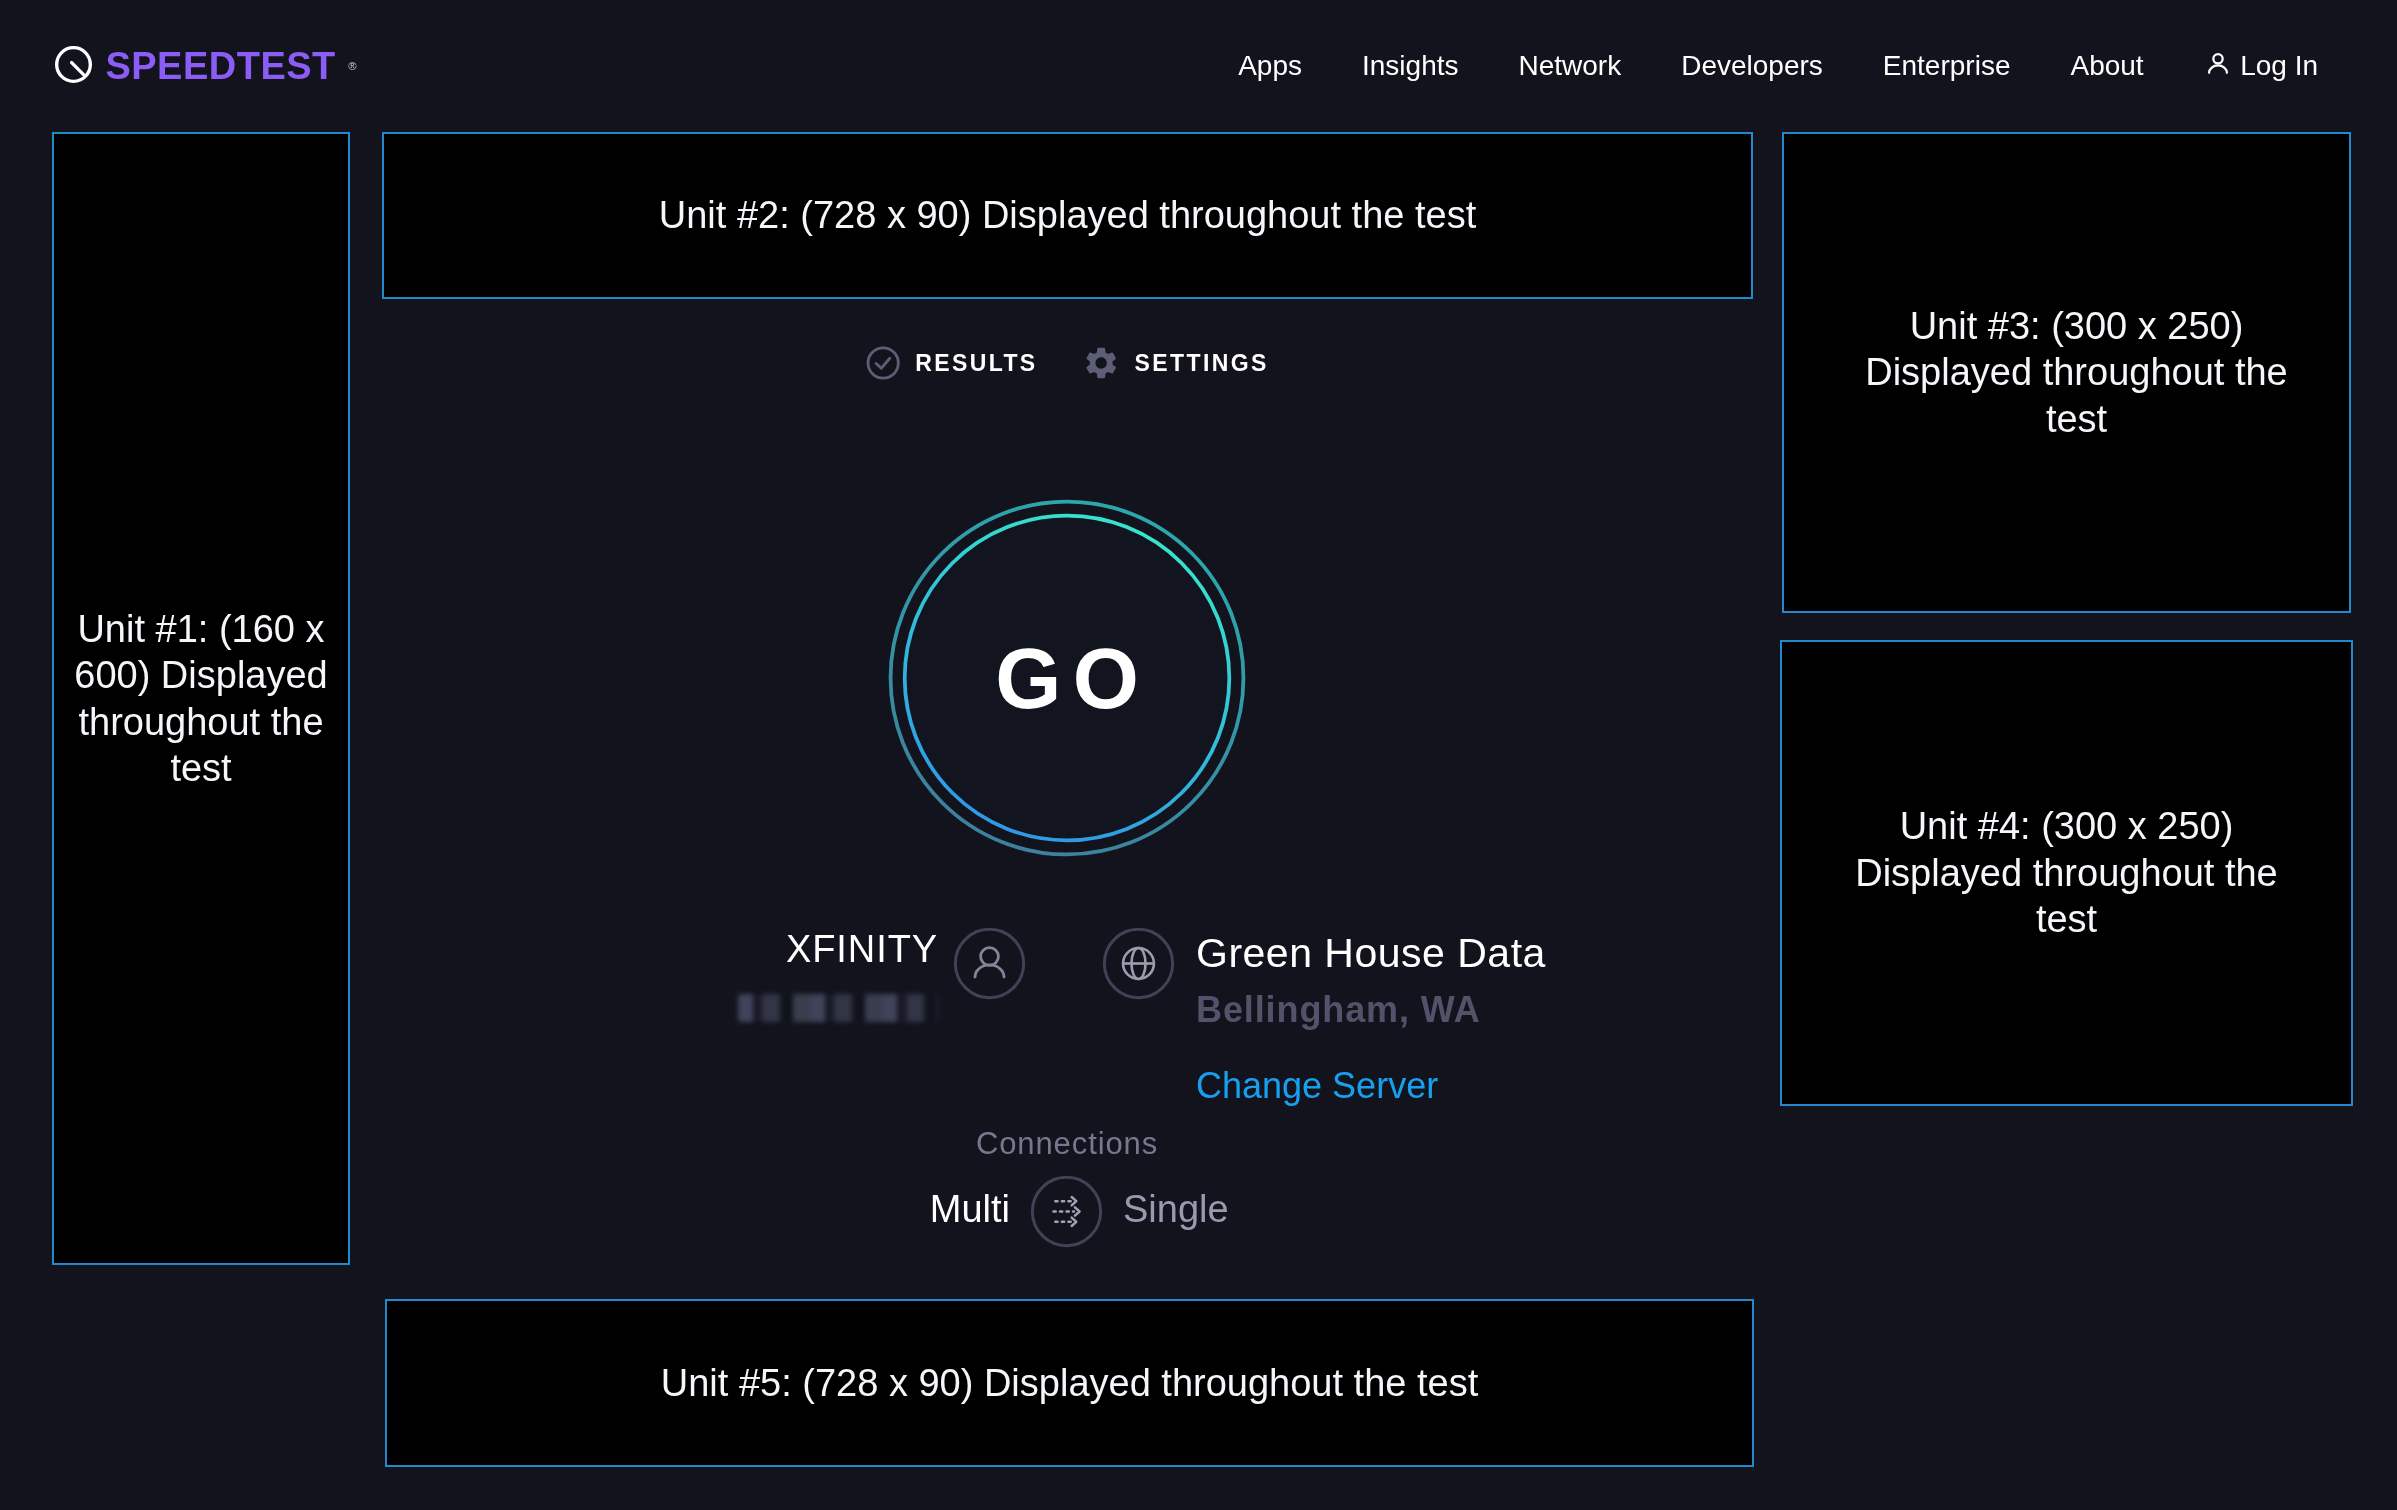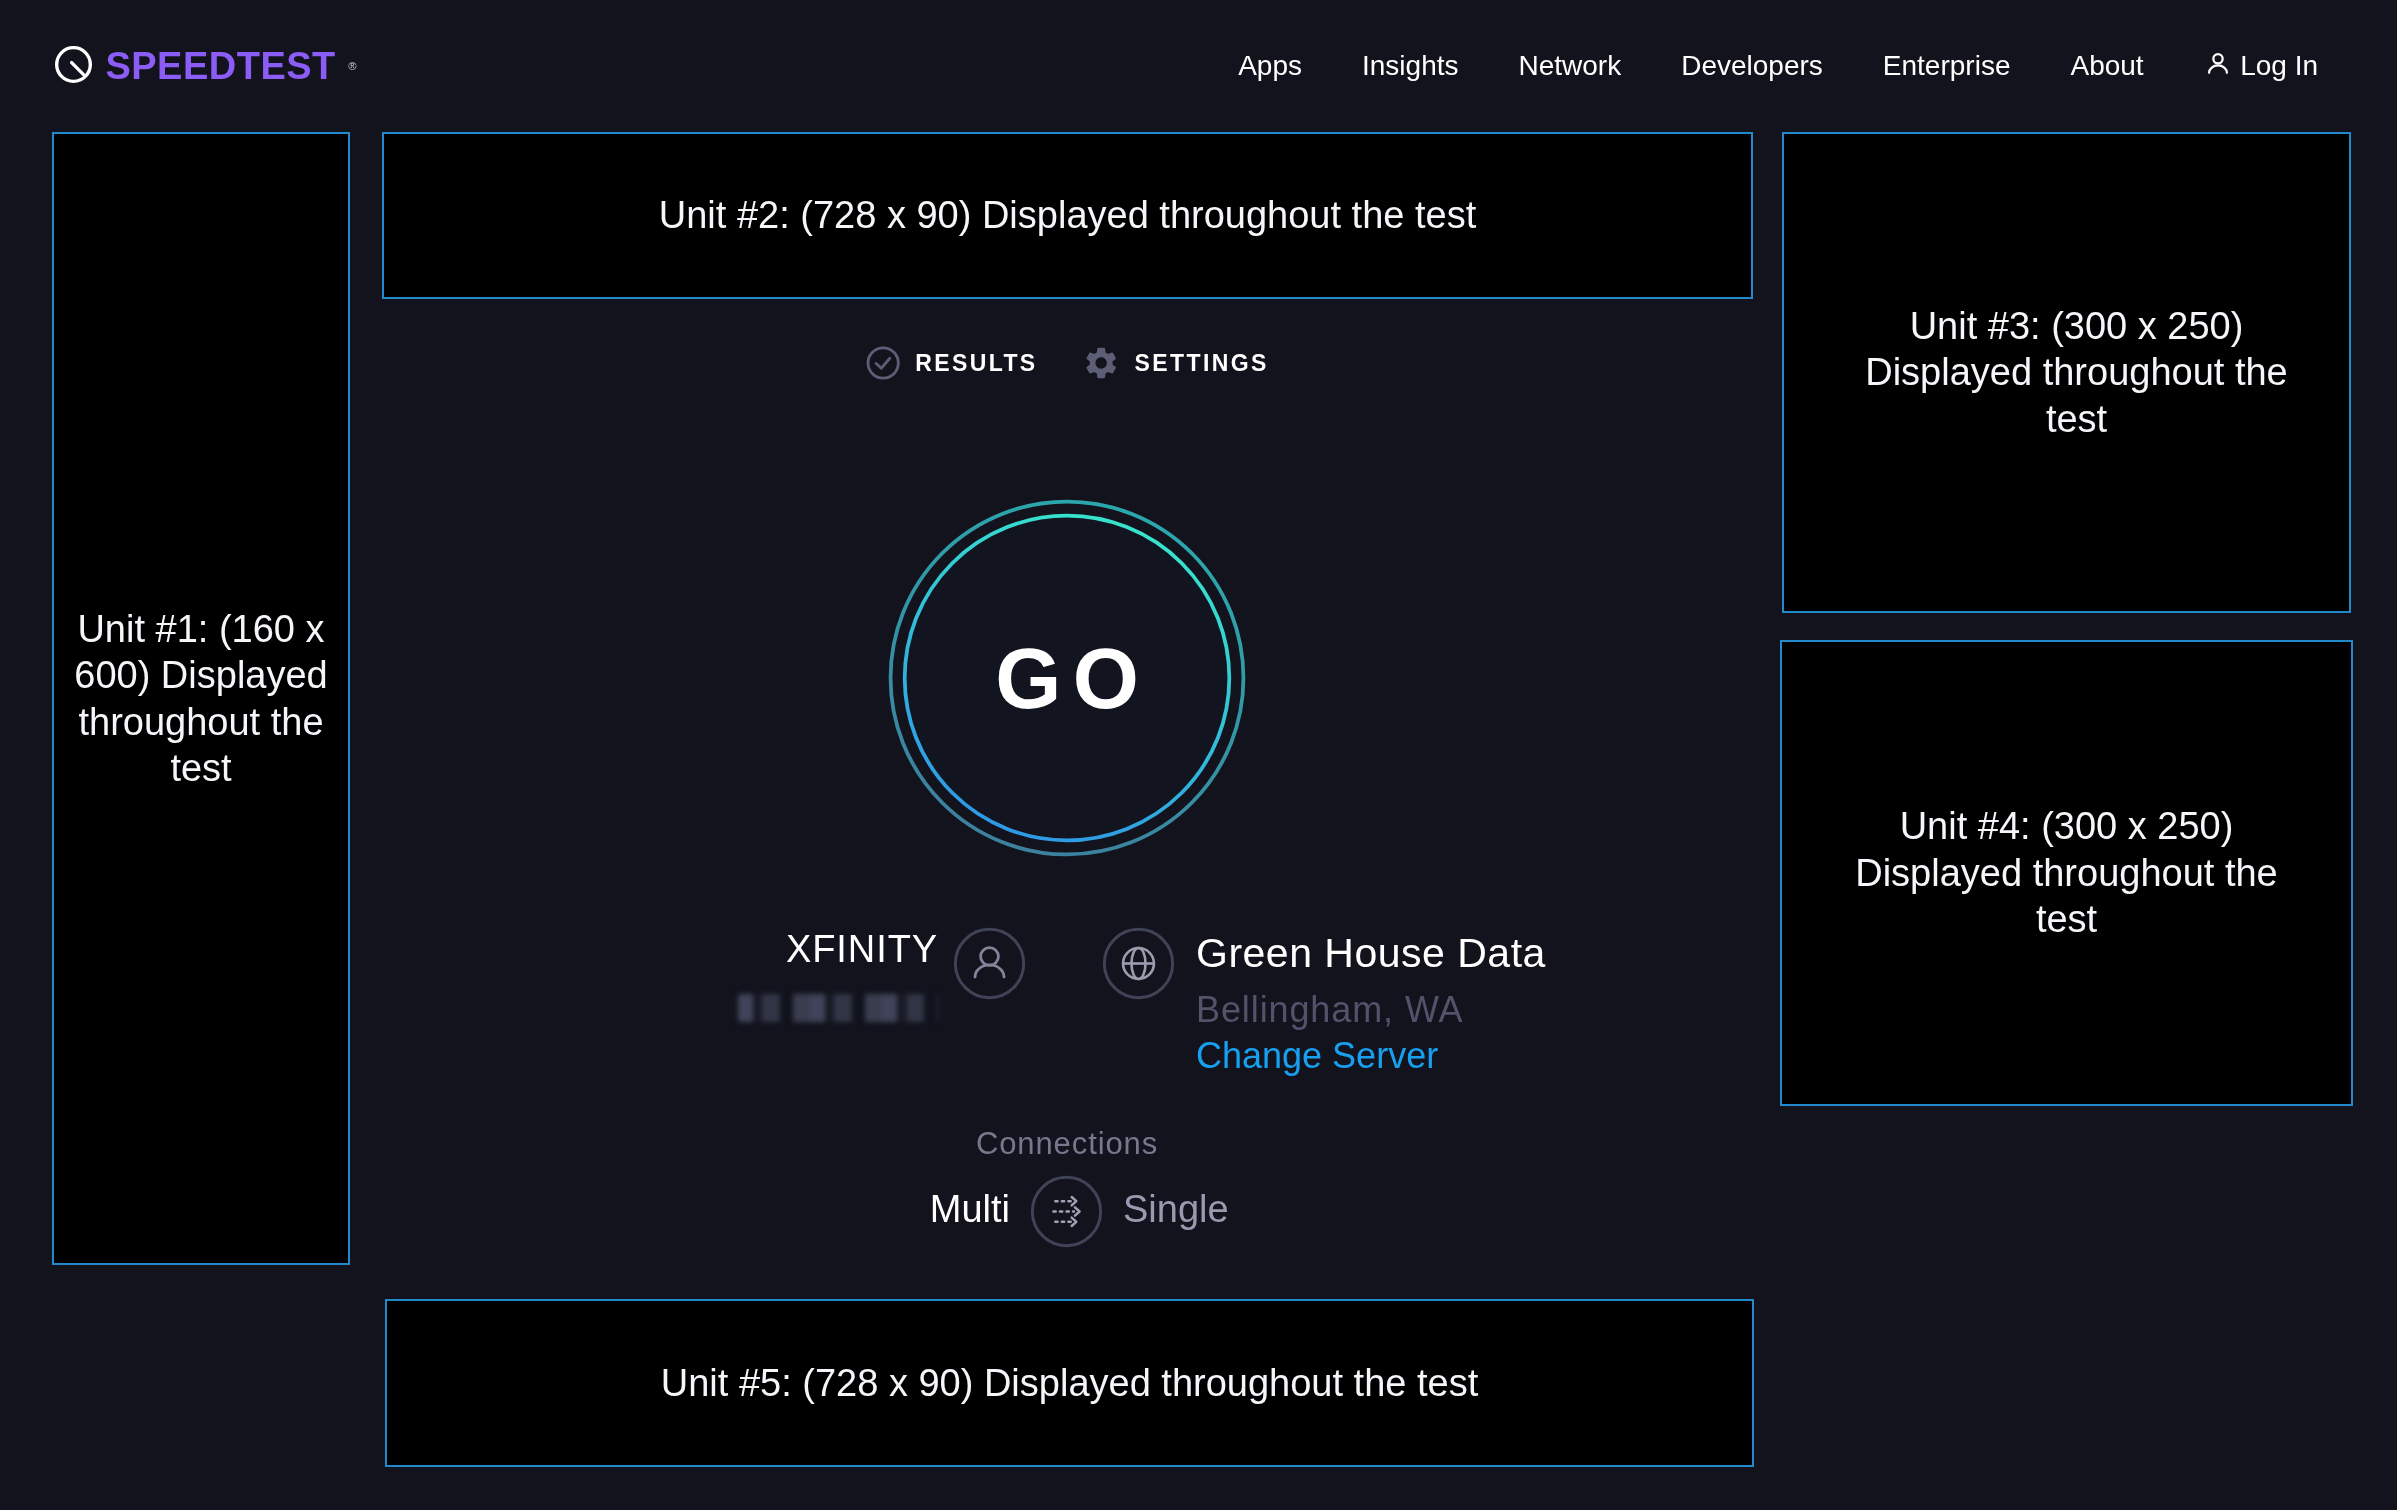--- a/index.html
+++ b/index.html
@@ -52,22 +52,22 @@
   .isp-block{position:absolute;top:928px;right:1459px;text-align:right;}
   .isp-name{font-size:38px;font-weight:500;letter-spacing:0.9px;color:#fff;}
   .isp-redacted{margin-top:22.6px;margin-left:auto;width:200px;height:28px;border-radius:1.9px;
     background:repeating-linear-gradient(90deg,#40435a 0 15px,#181a24 15px 24.5px,#323546 24.5px 42px,#10121c 42px 55px,#3a3d4e 55px 72px);
     filter:blur(2.4px);}
   .icon-circle{position:absolute;width:73px;height:73px;}
   #user-circle{left:953px;top:927px;}
   #globe-circle{left:1102px;top:927px;}
   .server-block{position:absolute;left:1196px;top:930px;}
   .server-name{font-size:41px;letter-spacing:0.5px;color:#fff;}
-  .server-loc{margin-top:12.2px;font-size:36px;color:#50536a;letter-spacing:0.9px;}
-  .server-change{margin-top:4px;font-size:36px;color:#18a0f0;cursor:pointer;display:inline-block;}
+  .server-loc{margin-top:12.2px;font-size:36px;color:#50536a;letter-spacing:0.9px;font-weight:bold;}
+  .server-change{margin-top:34px;font-size:36px;color:#18a0f0;cursor:pointer;display:inline-block;}
 
   
   .conn-label{position:absolute;left:1067px;top:1126px;transform:translateX(-50%);
     font-size:31px;color:#76798e;letter-spacing:0.9px;}
   .conn-multi{position:absolute;right:1387px;top:1188px;font-size:38px;color:#fff;cursor:pointer;}
   .conn-icon{position:absolute;left:1030px;top:1175px;width:73px;height:73px;cursor:pointer;}
   .conn-single{position:absolute;left:1123px;top:1188px;font-size:38px;color:#989bb0;cursor:pointer;}
 </style>
 </head>
 <body>

